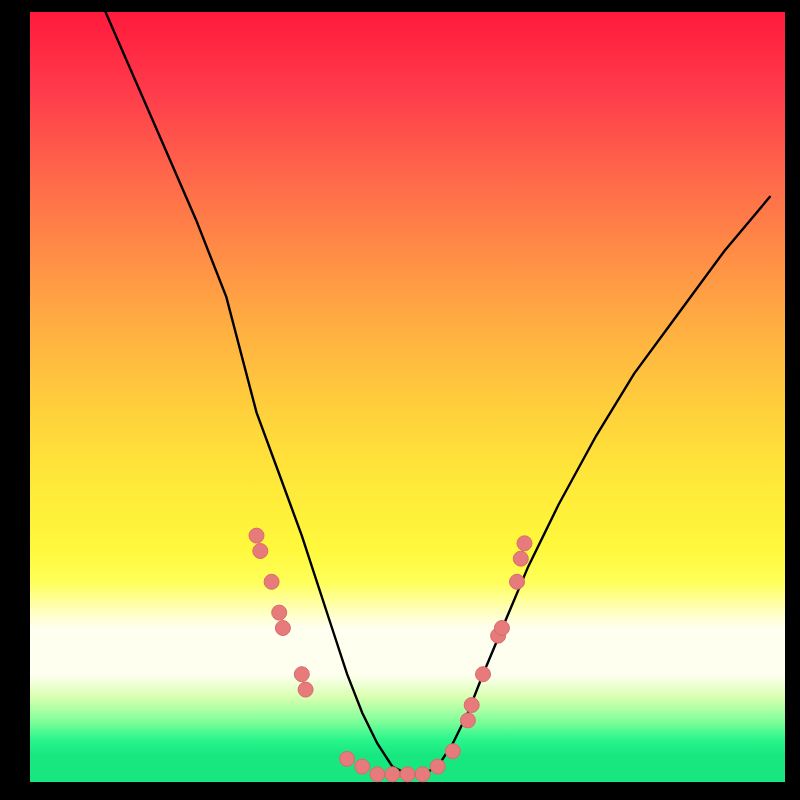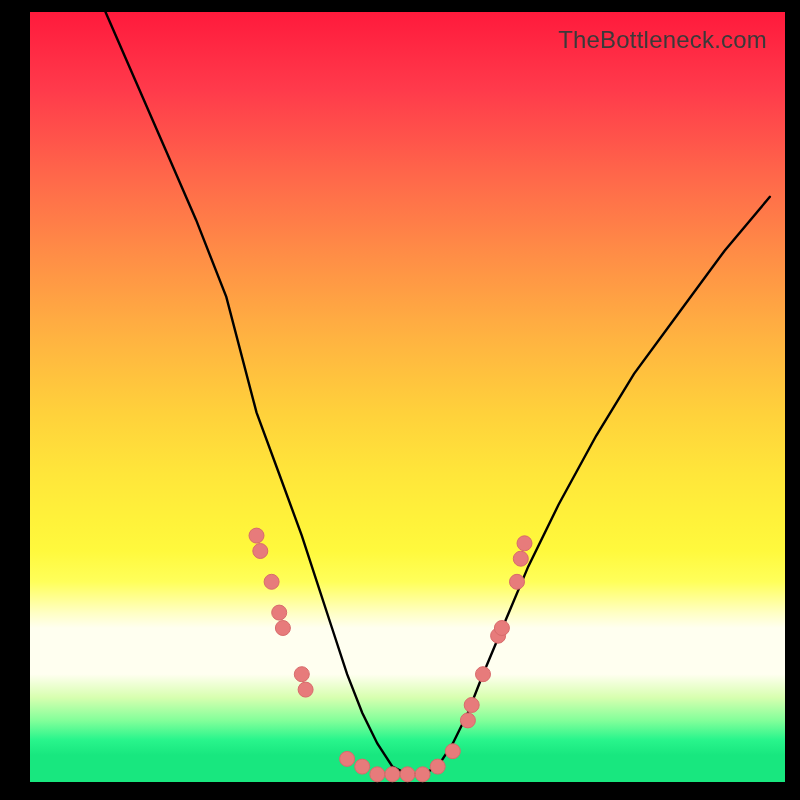--- a/index.html
+++ b/index.html
@@ -64,21 +64,20 @@
     width: 755px;
     height: 770px;
     overflow: visible;
   }
 </style>
 </head>
 <body>
 
 <div class="stage">
   <div class="plot">
-    <div class="watermark">TheBottleneck.com</div>
     <svg class="overlay" viewBox="0 0 755 770">
       <path id="curve-path" fill="none" stroke="#000000" stroke-width="2.4" stroke-linecap="round" d="M75.5 0.0 L105.7 69.3 L135.9 138.6 L166.1 207.9 L196.3 284.9 L226.5 400.4 L249.2 462.0 L271.8 523.6 L286.9 569.8 L302.0 616.0 L317.1 662.2 L332.2 700.7 L347.3 731.5 L362.4 754.6 L377.5 762.3 L392.6 762.3 L407.7 754.6 L422.8 731.5 L437.9 700.7 L453.0 662.2 L475.6 608.3 L498.3 554.4 L528.5 492.8 L566.3 423.5 L604.0 361.9 L649.3 300.3 L694.6 238.7 L739.9 184.8"></path>
       <g id="markers">
           <circle cx="226.5" cy="523.6" r="7.5" fill="#e77b7b" stroke="#d86b6b" stroke-width="1"></circle>
           <circle cx="230.3" cy="539.0" r="7.5" fill="#e77b7b" stroke="#d86b6b" stroke-width="1"></circle>
           <circle cx="241.6" cy="569.8" r="7.5" fill="#e77b7b" stroke="#d86b6b" stroke-width="1"></circle>
           <circle cx="249.2" cy="600.6" r="7.5" fill="#e77b7b" stroke="#d86b6b" stroke-width="1"></circle>
           <circle cx="252.9" cy="616.0" r="7.5" fill="#e77b7b" stroke="#d86b6b" stroke-width="1"></circle>
           <circle cx="271.8" cy="662.2" r="7.5" fill="#e77b7b" stroke="#d86b6b" stroke-width="1"></circle>
           <circle cx="275.6" cy="677.6" r="7.5" fill="#e77b7b" stroke="#d86b6b" stroke-width="1"></circle>

